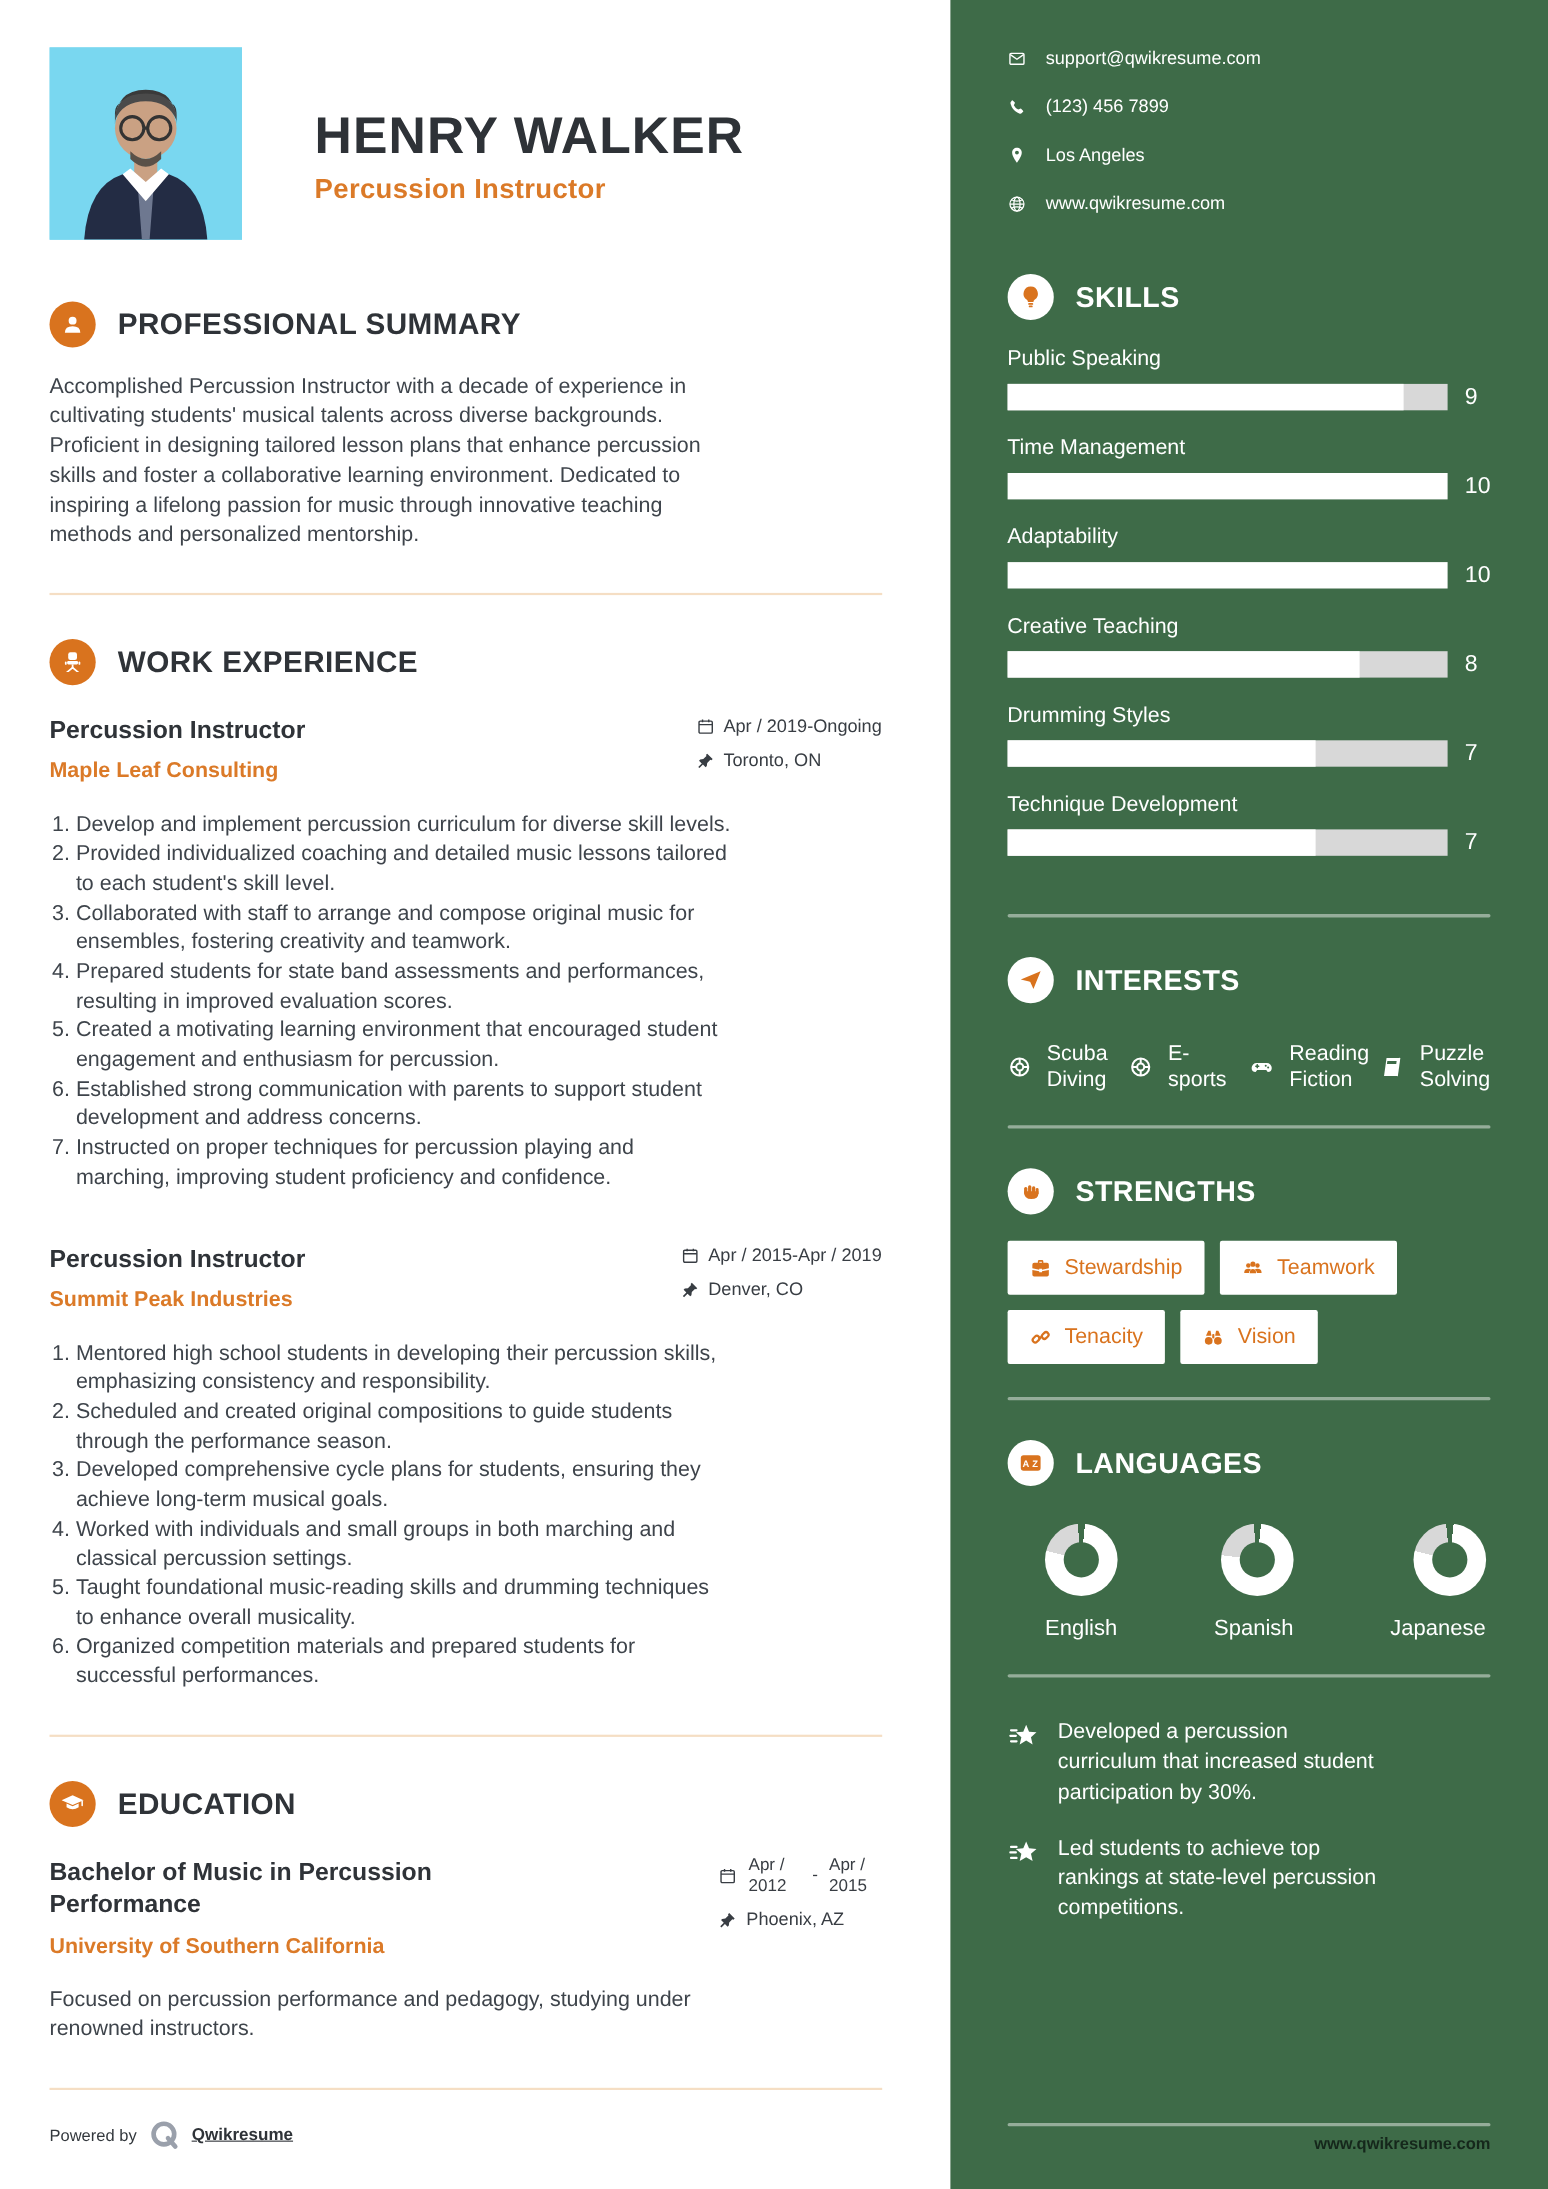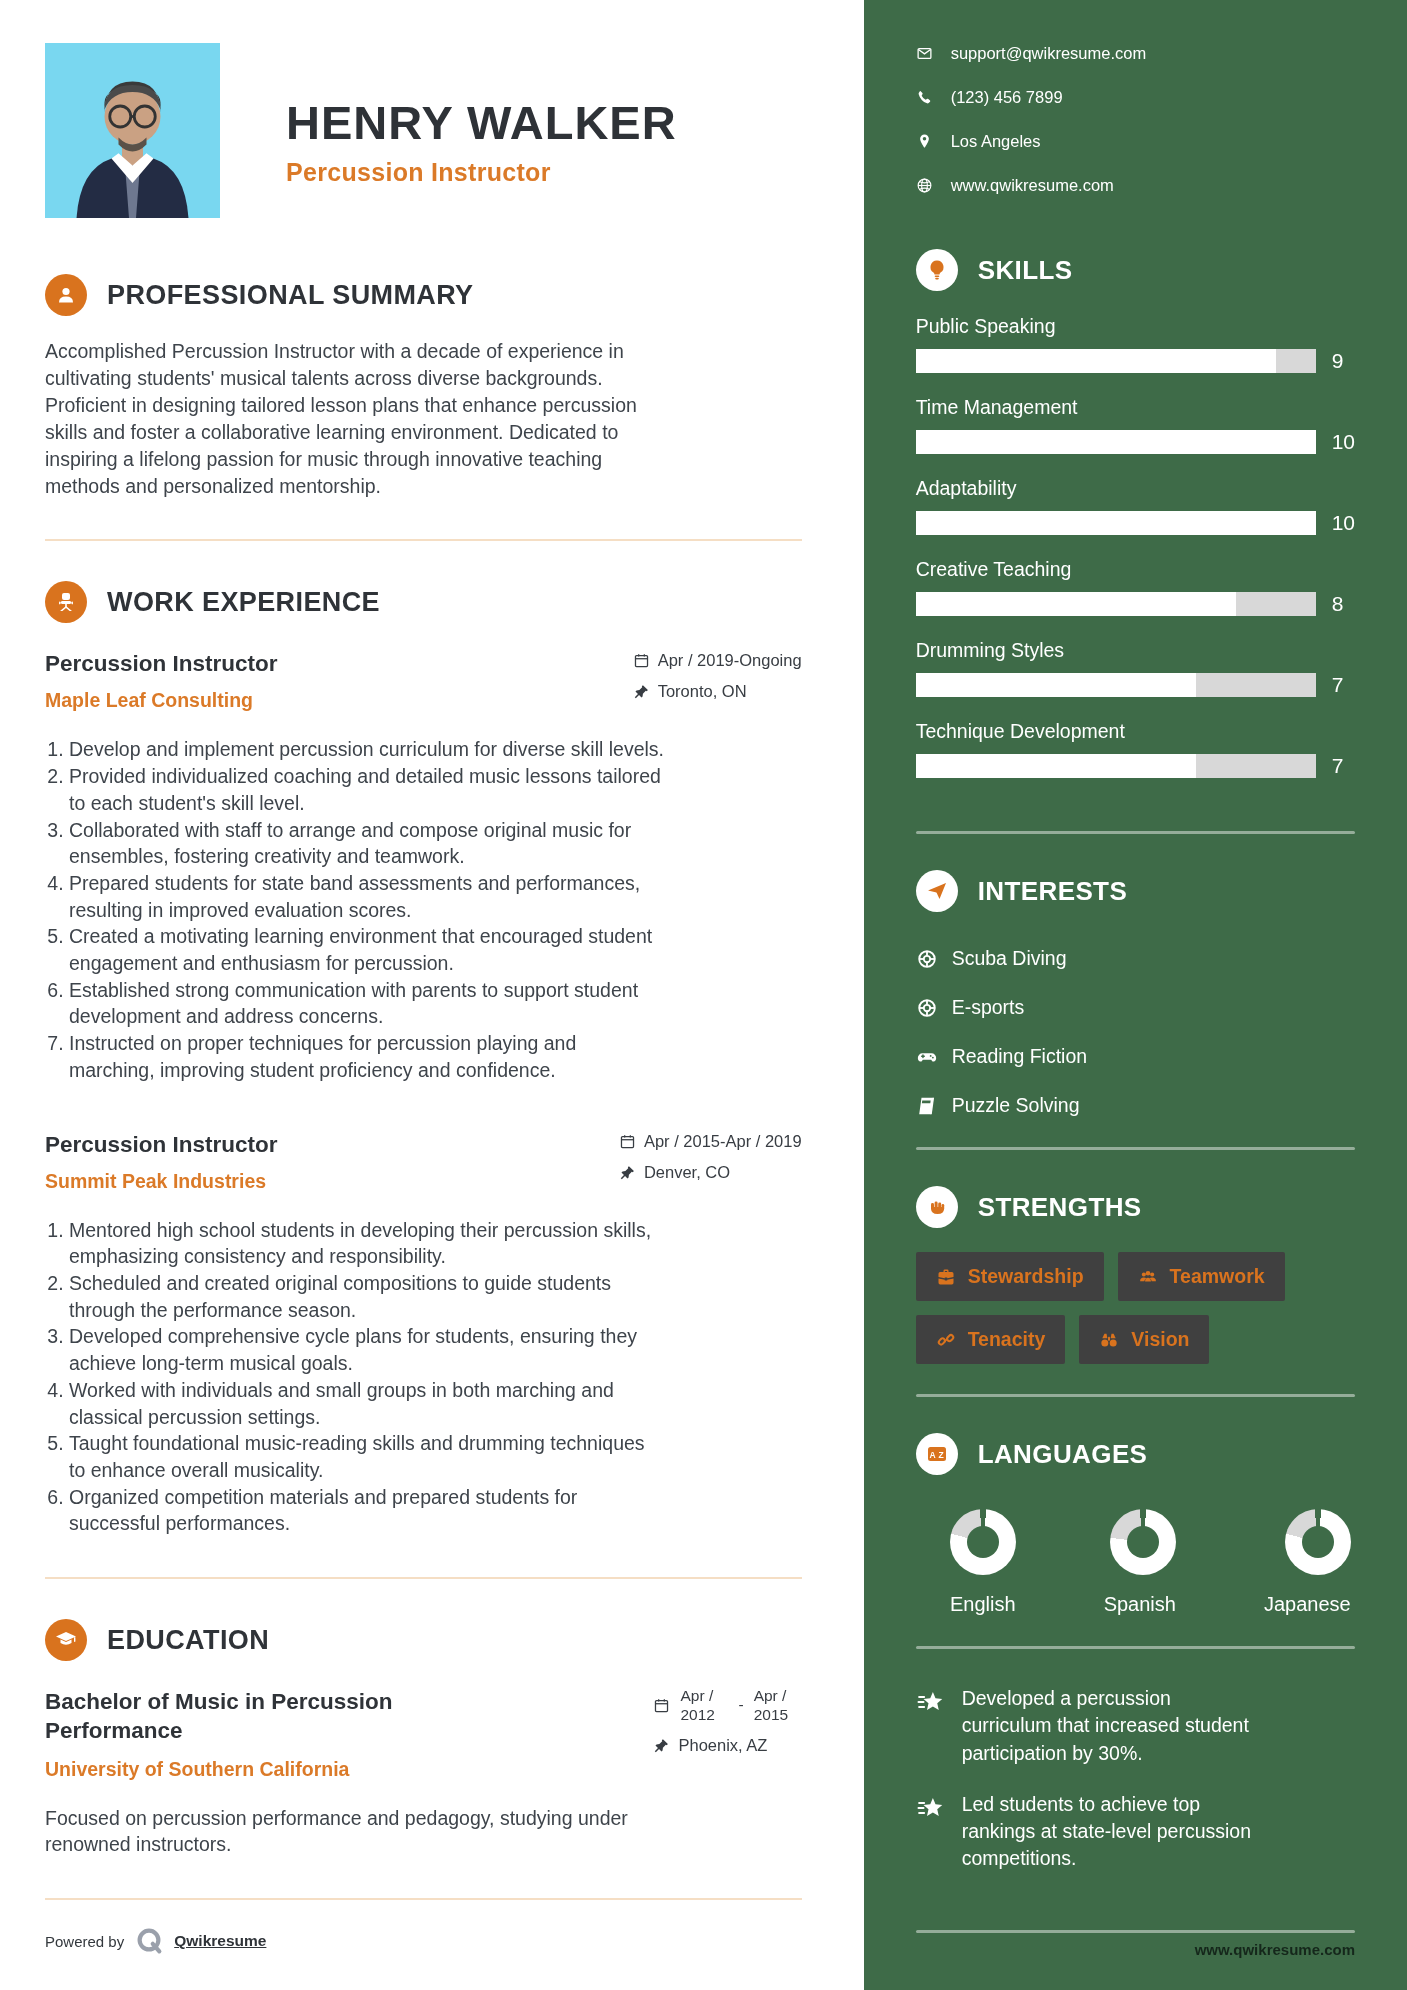--- a/index.html
+++ b/index.html
@@ -65,26 +65,26 @@
   .skills-sec { margin-top:54px; }
   .skill { margin-bottom:23px; }
   .skill-label { font-size:19.5px; margin-bottom:11px; }
   .skill-row { display:flex; align-items:center; gap:16px; }
   .skill-track { flex:0 0 400px; height:24px; background:#D8D8D8; }
   .skill-fill { height:100%; background:#ffffff; }
   .skill-num { font-size:21px; }
 
   .side-div { height:3px; background:rgba(255,255,255,.45); border-radius:2px; margin:30px 0 36px 0; border:none; }
 
-  .interest-grid { display:grid; grid-template-columns:1fr; row-gap:26px; column-gap:10px;margin-top:35px; }
+  .interest-grid { display:grid; grid-template-columns:1fr 1fr 1fr 1fr; row-gap:26px; column-gap:10px;margin-top:35px; }
   .interest-item { display:flex; align-items:center; gap:14px; font-size:19.5px; }
   .interest-item svg { width:22px; height:22px; flex:0 0 auto; }
 
   .chip-wrap { display:flex; flex-wrap:wrap; gap:14px; }
-  .chip { background:#404040; color:#D9731E; display:inline-flex; align-items:center; gap:12px; font-size:19.5px; font-weight:700; padding:13px 20px; border-radius:2px; }
+  .chip { background:#ffffff; color:#D9731E; display:inline-flex; align-items:center; gap:12px; font-size:19.5px; font-weight:400; padding:13px 20px; border-radius:2px; }
   .chip svg { width:20px; height:20px; flex:0 0 auto; }
 
   .lang-row { display:flex; gap:56px; padding:10px 2px 0 2px; }
   .lang { display:flex; flex-direction:column; align-items:flex-end;margin-left:32px; }
   .donut { width:66px; height:66px; border-radius:50%; position:relative; }
   .donut::after { content:""; position:absolute; left:17px; top:17px; width:32px; height:32px; border-radius:50%; background:#3E6B48; }
   .lang-name { margin-top:18px; font-size:20px; }
 
   .ach-item { display:flex; align-items:flex-start; gap:16px; margin-bottom:24px; }
   .ach-item svg { width:30px; height:30px; flex:0 0 auto; margin-top:2px; }

